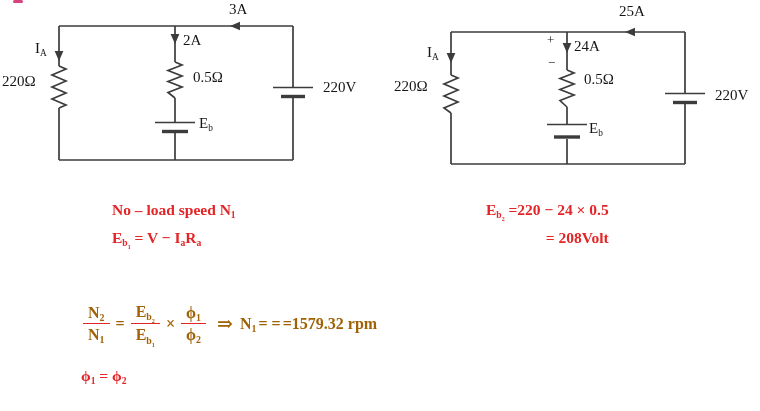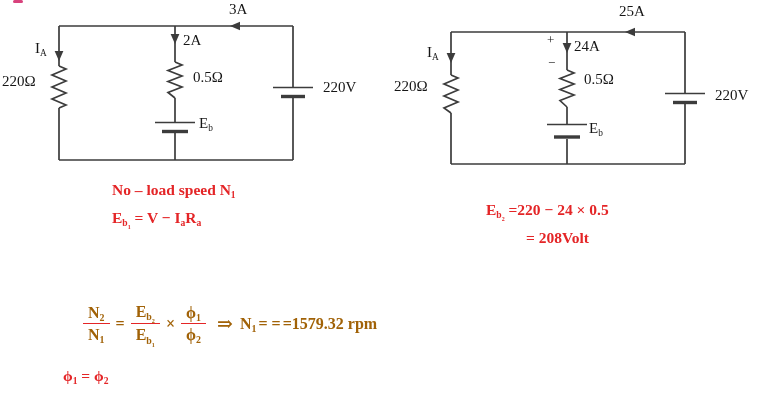--- a/index.html
+++ b/index.html
@@ -12,21 +12,21 @@
     position:absolute;color:#161616;font-size:15px;white-space:nowrap;line-height:1.05;
   }
   .lbl sub{font-size:0.62em;line-height:0;}
   .small{font-size:13px;}
   .sol{
     position:absolute;color:#e42527;font-weight:bold;font-size:15.5px;
     line-height:28px;white-space:nowrap;
   }
   .sol div{height:28px;}
   .indent{margin-left:28px;}
-  .indent-sm{margin-left:40px;}
+  .indent-sm{margin-left:40px;text-align:right;}
   sub{font-size:0.62em;line-height:0;vertical-align:-0.35em;}
   sub sub{vertical-align:-0.45em;}
   .eqrow{
     position:absolute;display:flex;align-items:center;
     color:#a16207;font-weight:bold;font-size:16px;white-space:nowrap;
   }
   .frac{display:inline-block;text-align:center;margin:0 4px;}
   .frac .num{display:block;border-bottom:1.6px solid #e42527;padding:0 5px 2px;line-height:1.1;}
   .frac .den{display:block;padding:2px 5px 0;line-height:1.1;}
   .op{margin:0 2px;}
@@ -91,21 +91,21 @@
   <span class="lbl" style="left:619px;top:4px">25A</span>
   <span class="lbl" style="left:427px;top:45px">I<sub>A</sub></span>
   <span class="lbl small" style="left:547px;top:33px">+</span>
   <span class="lbl" style="left:574px;top:39px">24A</span>
   <span class="lbl small" style="left:548px;top:56px">−</span>
   <span class="lbl" style="left:394px;top:79px">220Ω</span>
   <span class="lbl" style="left:584px;top:72px">0.5Ω</span>
   <span class="lbl" style="left:589px;top:121px">E<sub>b</sub></span>
   <span class="lbl" style="left:715px;top:88px">220V</span>
 
-  <div class="sol" style="left:112px;top:176px">
+  <div class="sol" style="left:112px;top:196px">
     <div>No – load speed N<sub>1</sub></div>
     <div>E<sub>b<sub>1</sub></sub> = V − I<sub>a</sub>R<sub>a</sub></div>
   </div>
 
   <div class="sol" style="left:486px;top:196px">
     <div>E<sub>b<sub>2</sub></sub> =220 − 24 × 0.5</div>
     <div class="indent-sm">= 208Volt</div>
   </div>
 
   <div class="eqrow" style="left:79px;top:303px">
@@ -123,17 +123,17 @@
       <span class="num">ϕ<sub>1</sub></span>
       <span class="den">ϕ<sub>2</sub></span>
     </span>
     <span class="implies">⇒</span>
     <span>N<sub>1</sub></span>
     <span class="op">=</span>
     <span class="op">=</span>
     <span>=1579.32 rpm</span>
   </div>
 
-  <div class="sol" style="left:63px;top:362px">
+  <div class="sol" style="left:81px;top:362px">
     <div>ϕ<sub>1</sub> = ϕ<sub>2</sub></div>
   </div>
 
 </div>
 
 </body></html>

